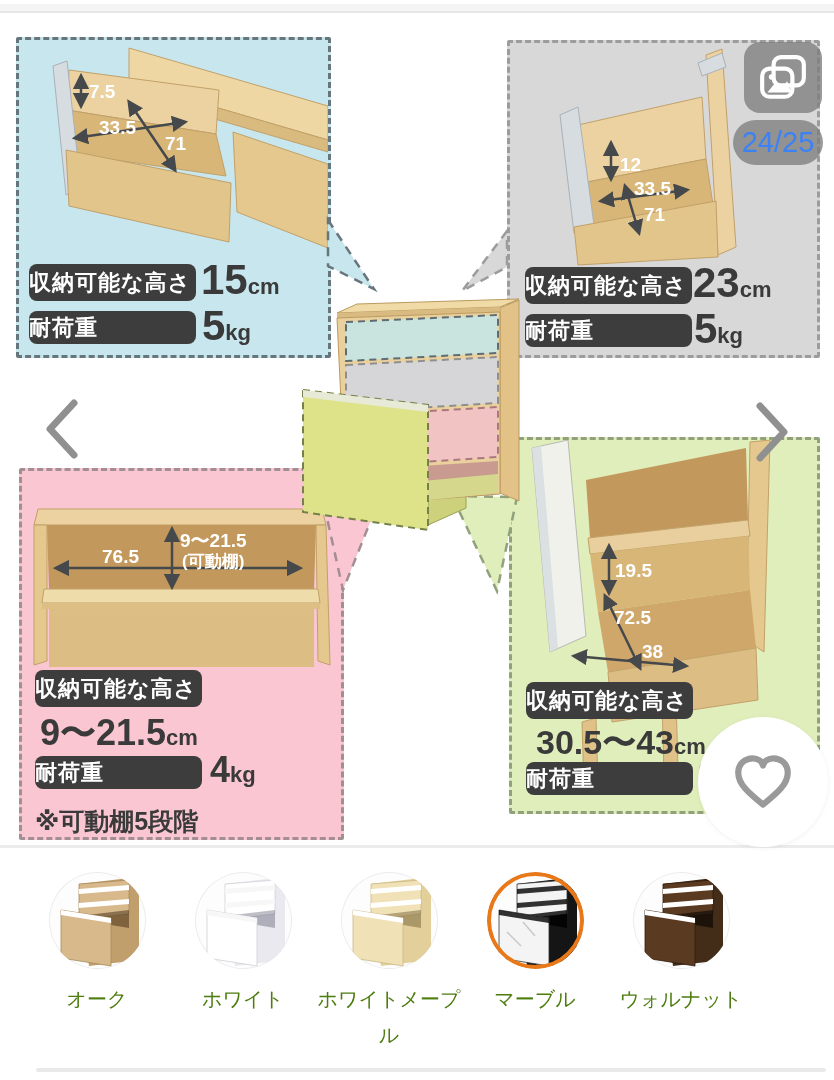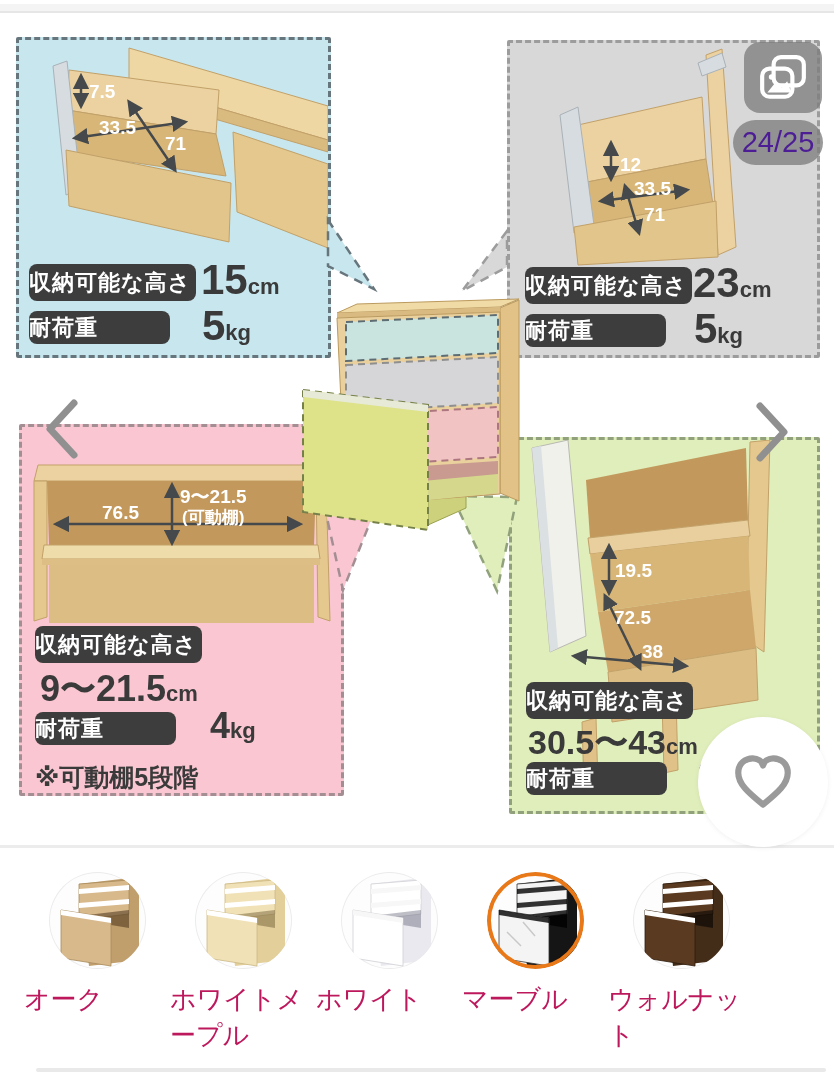--- a/index.html
+++ b/index.html
@@ -5,67 +5,67 @@
   html,body{margin:0;padding:0;background:#fff;}
   .screen{position:relative;width:834px;height:1080px;margin:4px auto;background:#fff;overflow:hidden;
           font-family:"Liberation Sans","DejaVu Sans",sans-serif;}
   .top-strip{position:absolute;left:0;top:0;width:100%;height:7px;background:#f4f4f4;}
   .top-rule{position:absolute;left:0;top:7px;width:100%;height:2px;background:#e6e6e6;}
 
   
   .panel{position:absolute;border:3px dashed #888;border-radius:2px;box-sizing:border-box;z-index:1;}
   .panel-tl{left:16px;top:33px;width:315px;height:321px;}
   .panel-tr{left:507px;top:36px;width:313px;height:318px;}
-  .panel-bl{left:19px;top:420px;width:325px;height:372px;}
+  .panel-bl{left:19px;top:464px;width:325px;height:372px;}
   .panel-br{left:509px;top:433px;width:311px;height:377px;padding-left:20px;}
   .diagram{position:absolute;left:0;top:0;pointer-events:none;}
 
   .spec-badge{position:absolute;background:#3d3d3d;color:#fff;border-radius:8px;
               font-weight:600;letter-spacing:1px;}
   .b-storage{width:167px;height:37px;line-height:37px;font-size:22px;}
-  .b-load{width:141px;height:33px;line-height:33px;font-size:22px;}
+  .b-load{width:167px;height:33px;line-height:33px;font-size:22px;}
   .spec-value{position:absolute;color:#3a3a3a;font-weight:600;white-space:nowrap;}
   .v-num{font-size:42px;}
   .v-num-m{font-size:36px;}
   .v-num-s{font-size:34px;}
   .v-unit{font-size:22px;}
   .panel-note{position:absolute;color:#3a3a3a;font-weight:700;font-size:25px;white-space:nowrap;}
 
   .dim-label{fill:#fff;font-weight:700;font-size:19px;font-family:"Liberation Sans",sans-serif;}
   .dim-label-s{fill:#fff;font-weight:700;font-size:17px;font-family:"Liberation Sans",sans-serif;}
   .arrow{stroke:#45494b;stroke-width:2.5;}
 
   .overlay{position:absolute;left:0;top:0;z-index:3;pointer-events:none;}
 
   
   .photos-btn{position:absolute;left:744px;top:38px;width:78px;height:71px;border-radius:16px;
               background:rgba(125,125,125,.78);z-index:5;display:flex;align-items:center;justify-content:center;border:none;cursor:pointer;}
   .counter-pill{position:absolute;left:733px;top:116px;width:90px;height:45px;border-radius:23px;
-                background:rgba(125,125,125,.78);z-index:5;color:#4c1d95;font-size:29px;font-weight:500;
+                background:rgba(125,125,125,.78);z-index:5;color:#3b82f6;font-size:29px;font-weight:500;
                 display:flex;align-items:center;justify-content:center;}
   .chev{position:absolute;z-index:5;background:none;border:none;padding:0;cursor:pointer;}
   .chev-left{left:42px;top:393px;}
   .chev-right{left:754px;top:396px;}
   .fav-btn{position:absolute;left:698px;top:713px;width:130px;height:130px;border-radius:50%;
            background:#fff;z-index:6;border:none;cursor:pointer;display:flex;align-items:center;justify-content:center;
            box-shadow:0 1px 5px rgba(0,0,0,.06);}
 
   
   .divider{position:absolute;left:0;top:841px;width:100%;height:3px;background:#ececec;}
   .swatch-row{position:absolute;left:24px;top:868px;display:flex;z-index:2;}
   .swatch{width:146px;display:flex;flex-direction:column;align-items:center;background:none;border:none;cursor:pointer;padding:0;}
   .thumb{position:relative;width:97px;height:97px;border-radius:50%;overflow:hidden;background:#fdfdfd;
          box-shadow:inset 0 0 0 1px rgba(0,0,0,.07);}
   .thumb svg{display:block;width:97px;height:97px;}
   .thumb .wood{fill:var(--wood);stroke:var(--edge);stroke-width:.8;}
   .thumb .side{fill:var(--side);}
   .thumb .strip{fill:var(--strip);}
   .thumb .gap{fill:var(--gap);}
   .ring{position:absolute;inset:0;border-radius:50%;border:4px solid transparent;pointer-events:none;}
-  .swatch-label{margin-top:12px;font-size:26px;color:#be185d;text-align:left;line-height:36px;
+  .swatch-label{margin-top:12px;font-size:20px;color:#4d7c0f;text-align:center;line-height:36px;
                 width:146px;word-break:break-all;}
   .bottom-rule{position:absolute;left:36px;right:8px;top:1064px;height:4px;background:#e9e9e9;border-radius:2px;}
 </style>
 </head>
 <body>
 
 <div class="screen">
   <div class="top-strip"></div>
   <div class="top-rule"></div>
 
@@ -179,21 +179,21 @@
       <path d="M20,8 L56,0 L74,196 L38,212 Z" fill="#f1f1ec" stroke="#b9b9b2"></path>
       <path d="M20,8 L29,6 L46,208 L38,212 Z" fill="#dbe0e3"></path>
       <line class="arrow" x1="97" y1="106" x2="97" y2="153" marker-start="url(#ah-br)" marker-end="url(#ah-br)"></line>
       <line class="arrow" x1="93" y1="156" x2="128" y2="228" marker-start="url(#ah-br)" marker-end="url(#ah-br)"></line>
       <line class="arrow" x1="62" y1="216" x2="174" y2="226" marker-start="url(#ah-br)" marker-end="url(#ah-br)"></line>
       <text class="dim-label" x="103" y="137">19.5</text>
       <text class="dim-label" x="102" y="184">72.5</text>
       <text class="dim-label" x="130" y="218">38</text>
     </svg>
     <div class="spec-badge b-storage" style="left:14px;top:242px">収納可能な高さ</div>
-    <div class="spec-value" style="left:16px;top:280px">
+    <div class="spec-value" style="left:24px;top:280px">
       <span class="v-num-s">30.5〜43</span><span class="v-unit">cm</span>
     </div>
     <div class="spec-badge b-load" style="left:14px;top:322px">耐荷重</div>
     <div class="spec-value" style="left:186px;top:314px">
       <span class="v-num-m">2</span><span class="v-unit"></span>
     </div>
   </div>
 
   <svg class="overlay" width="834" height="845" viewBox="0 0 834 845">
 
@@ -257,47 +257,47 @@
           <polygon class="strip" points="30,31 80,27 80,32 30,36"></polygon>
           <polygon class="gap" points="30,44 80,38 80,56 62,53 30,50"></polygon>
           <polygon class="wood" points="12,38 62,46 62,94 12,86"></polygon>
           <polygon class="strip" points="12,38 62,46 62,51 12,43"></polygon>
         </svg>
       </span>
       <span class="swatch-label">オーク</span>
     </button>
 
     <button class="swatch">
-      <span class="thumb" style="--wood:#f0e1b6;--side:#e2cf9a;--strip:#ffffff;--gap:rgba(90,70,30,.4);--edge:#cbb784">
+      <span class="thumb" style="--wood:#ffffff;--side:#e9e9ef;--strip:#f7f7f7;--gap:rgba(70,70,95,.35);--edge:#cfcfd6">
         <svg viewBox="0 0 97 97">
           <polygon class="side" points="30,12 80,6 90,14 90,88 40,94"></polygon>
           <polygon class="wood" points="30,12 80,8 80,42 30,48"></polygon>
           <polygon class="strip" points="30,17 80,13 80,18 30,22"></polygon>
           <polygon class="strip" points="30,31 80,27 80,32 30,36"></polygon>
           <polygon class="gap" points="30,44 80,38 80,56 62,53 30,50"></polygon>
           <polygon class="wood" points="12,38 62,46 62,94 12,86"></polygon>
           <polygon class="strip" points="12,38 62,46 62,51 12,43"></polygon>
         </svg>
       </span>
-      <span class="swatch-label">ホワイトメープル</span>
-    </button>
-
-    <button class="swatch">
-      <span class="thumb" style="--wood:#ffffff;--side:#e9e9ef;--strip:#f7f7f7;--gap:rgba(70,70,95,.35);--edge:#cfcfd6">
+      <span class="swatch-label">ホワイト</span>
+    </button>
+
+    <button class="swatch">
+      <span class="thumb" style="--wood:#f0e1b6;--side:#e2cf9a;--strip:#ffffff;--gap:rgba(90,70,30,.4);--edge:#cbb784">
         <svg viewBox="0 0 97 97">
           <polygon class="side" points="30,12 80,6 90,14 90,88 40,94"></polygon>
           <polygon class="wood" points="30,12 80,8 80,42 30,48"></polygon>
           <polygon class="strip" points="30,17 80,13 80,18 30,22"></polygon>
           <polygon class="strip" points="30,31 80,27 80,32 30,36"></polygon>
           <polygon class="gap" points="30,44 80,38 80,56 62,53 30,50"></polygon>
           <polygon class="wood" points="12,38 62,46 62,94 12,86"></polygon>
           <polygon class="strip" points="12,38 62,46 62,51 12,43"></polygon>
         </svg>
       </span>
-      <span class="swatch-label">ホワイト</span>
+      <span class="swatch-label">ホワイトメープル</span>
     </button>
 
     <button class="swatch">
       <span class="thumb" style="--wood:#f4f4f4;--side:#151515;--strip:#ffffff;--gap:rgba(0,0,0,.8);--edge:#333333">
         <svg viewBox="0 0 97 97">
           <polygon class="side" points="30,12 80,6 90,14 90,88 40,94"></polygon>
           <polygon class="wood" points="30,12 80,8 80,42 30,48"></polygon>
           <polygon class="gap" points="30,17 80,13 80,18 30,22"></polygon>
           <polygon class="gap" points="30,31 80,27 80,32 30,36"></polygon>
           <polygon class="gap" points="30,44 80,38 80,56 62,53 30,50"></polygon>

